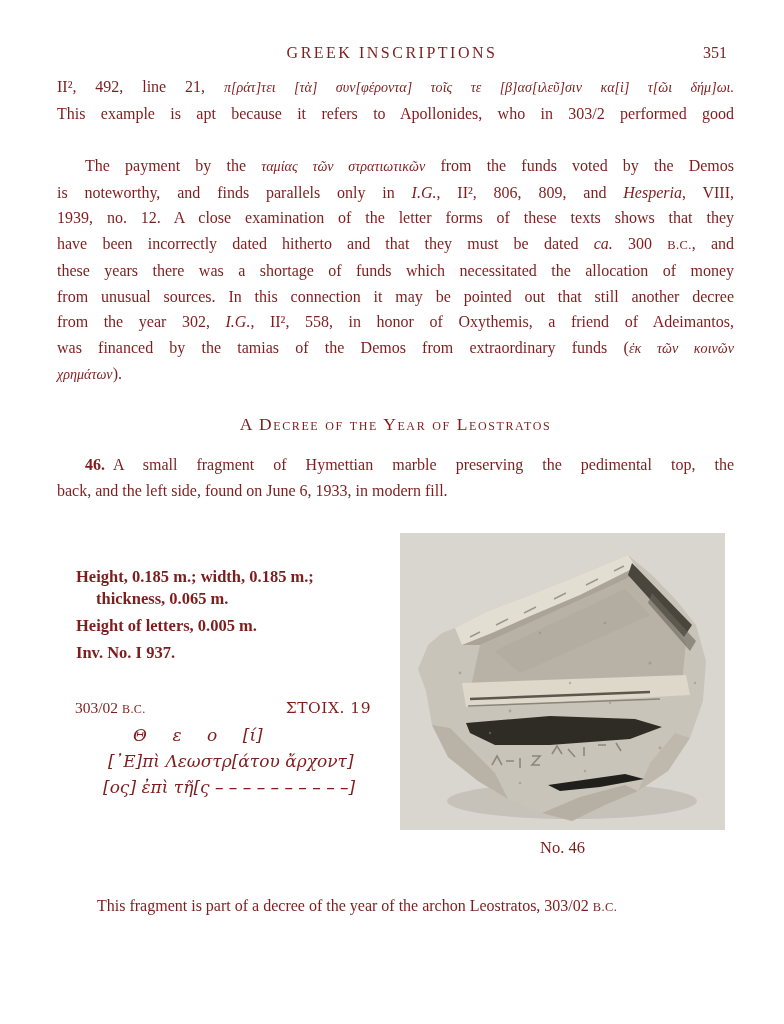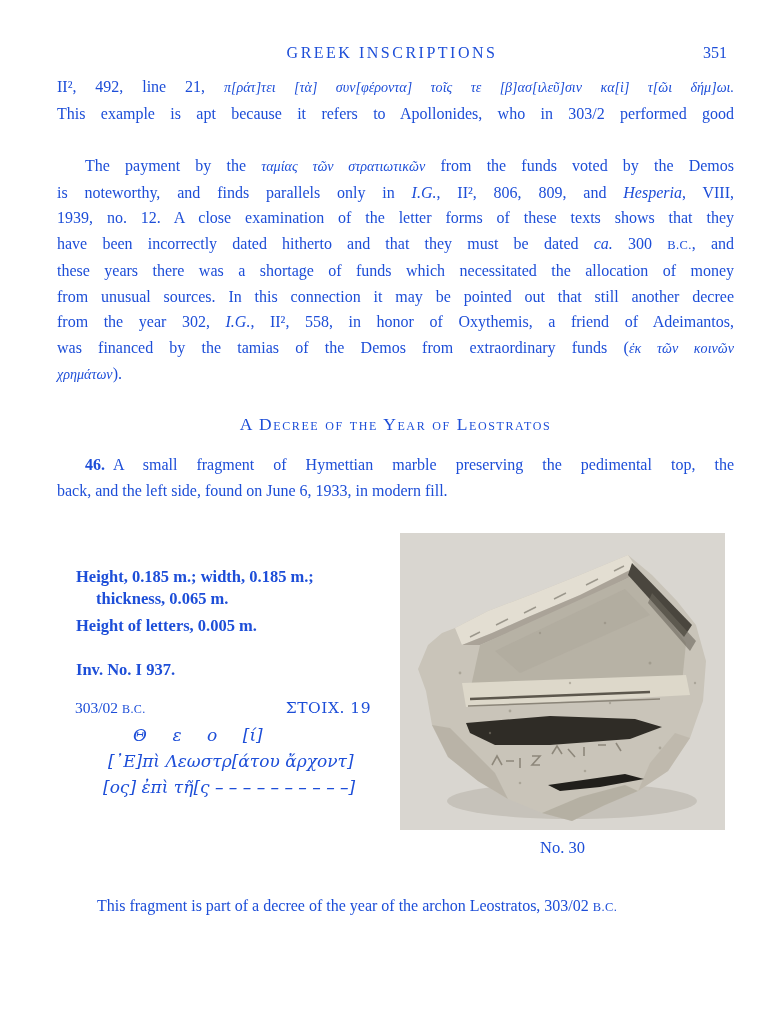--- a/index.html
+++ b/index.html
@@ -1,18 +1,18 @@
 <!DOCTYPE html>
 <html><head>
 <meta charset="utf-8">
 <style>
   html,body{margin:0;padding:0;background:#ffffff;}
   .page{
     position:relative;width:784px;height:1024px;background:#ffffff;
-    font-family:"Liberation Serif","DejaVu Serif",serif;color:#1d4ed8;overflow:hidden;
+    font-family:"Liberation Serif","DejaVu Serif",serif;color:#7f1d1d;overflow:hidden;
   }
   
   .running-head{position:absolute;top:44px;left:57px;right:57px;height:22px;}
   .head-title{display:block;text-align:center;font-size:16px;letter-spacing:2.5px;}
   .page-num{position:absolute;right:0;top:0;font-size:16px;}
   
   .textblock{position:absolute;left:57px;width:677px;font-size:16px;line-height:25.5px;}
   .print-line{text-align:justify;text-align-last:justify;white-space:normal;}
   .print-line.last{text-align-last:left;}
   .print-line.fl-indent{text-indent:28px;}
@@ -29,21 +29,21 @@
   .section-heading{
     position:absolute;top:414px;left:57px;width:677px;margin:0;
     text-align:center;font-size:17.5px;font-weight:normal;
     font-variant:small-caps;letter-spacing:1.6px;
   }
   
   .measurements{position:absolute;left:76px;top:567px;width:330px;font-size:16.5px;font-weight:bold;}
   .meas-line{margin:0;}
   .meas-line2{padding-left:20px;margin-top:2px;}
   .meas-line3{margin-top:7px;}
-  .meas-line4{margin-top:24px;}
+  .meas-line4{margin-top:7px;}
   
   .date-row{position:absolute;left:75px;top:699px;width:296px;display:flex;justify-content:space-between;font-size:15.5px;text-align:right;}
   .stoich{font-family:"DejaVu Serif",serif;letter-spacing:0.5px;}
   .inscription{position:absolute;left:75px;top:722px;width:320px;
     font-family:"DejaVu Serif",serif;font-style:italic;font-size:17px;line-height:26px;}
   .inscr-line1{padding-left:58px;}
   .inscr-line2{padding-left:33px;}
   .inscr-line3{padding-left:28px;}
   
   .photo{position:absolute;left:400px;top:533px;width:325px;height:297px;margin:0;}
@@ -145,17 +145,17 @@
         <circle cx="60" cy="140" r="1.4"></circle>
           <circle cx="140" cy="100" r="1.2"></circle>
           <circle cx="205" cy="90" r="1.3"></circle>
         <circle cx="295" cy="150" r="1.2"></circle>
           <circle cx="120" cy="250" r="1.3"></circle>
           <circle cx="170" cy="150" r="1.2"></circle>
       </g>
     </svg>
   </figure>
 
-  <div class="caption">No. 30</div>
+  <div class="caption">No. 46</div>
 
   <div class="textblock closing" style="text-indent:40px;"><span class="seg-plain">This fragment is part of a decree of the year of the archon Leostratos, 303/02 </span><span class="seg-smallcaps">B.C.</span></div>
 
 </div>
 
 </body></html>

